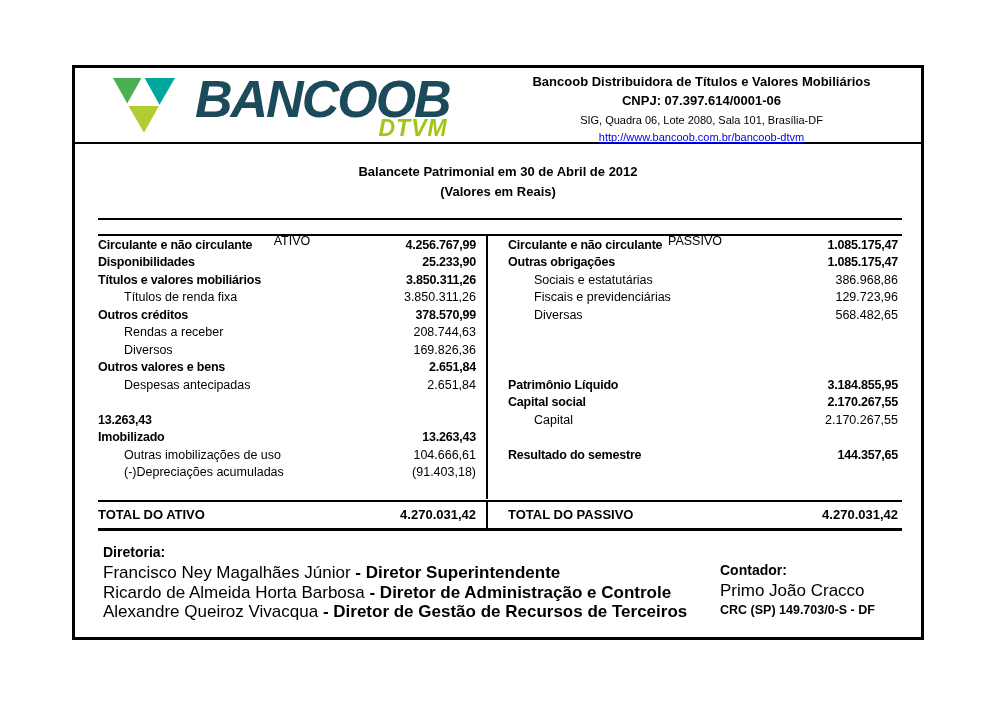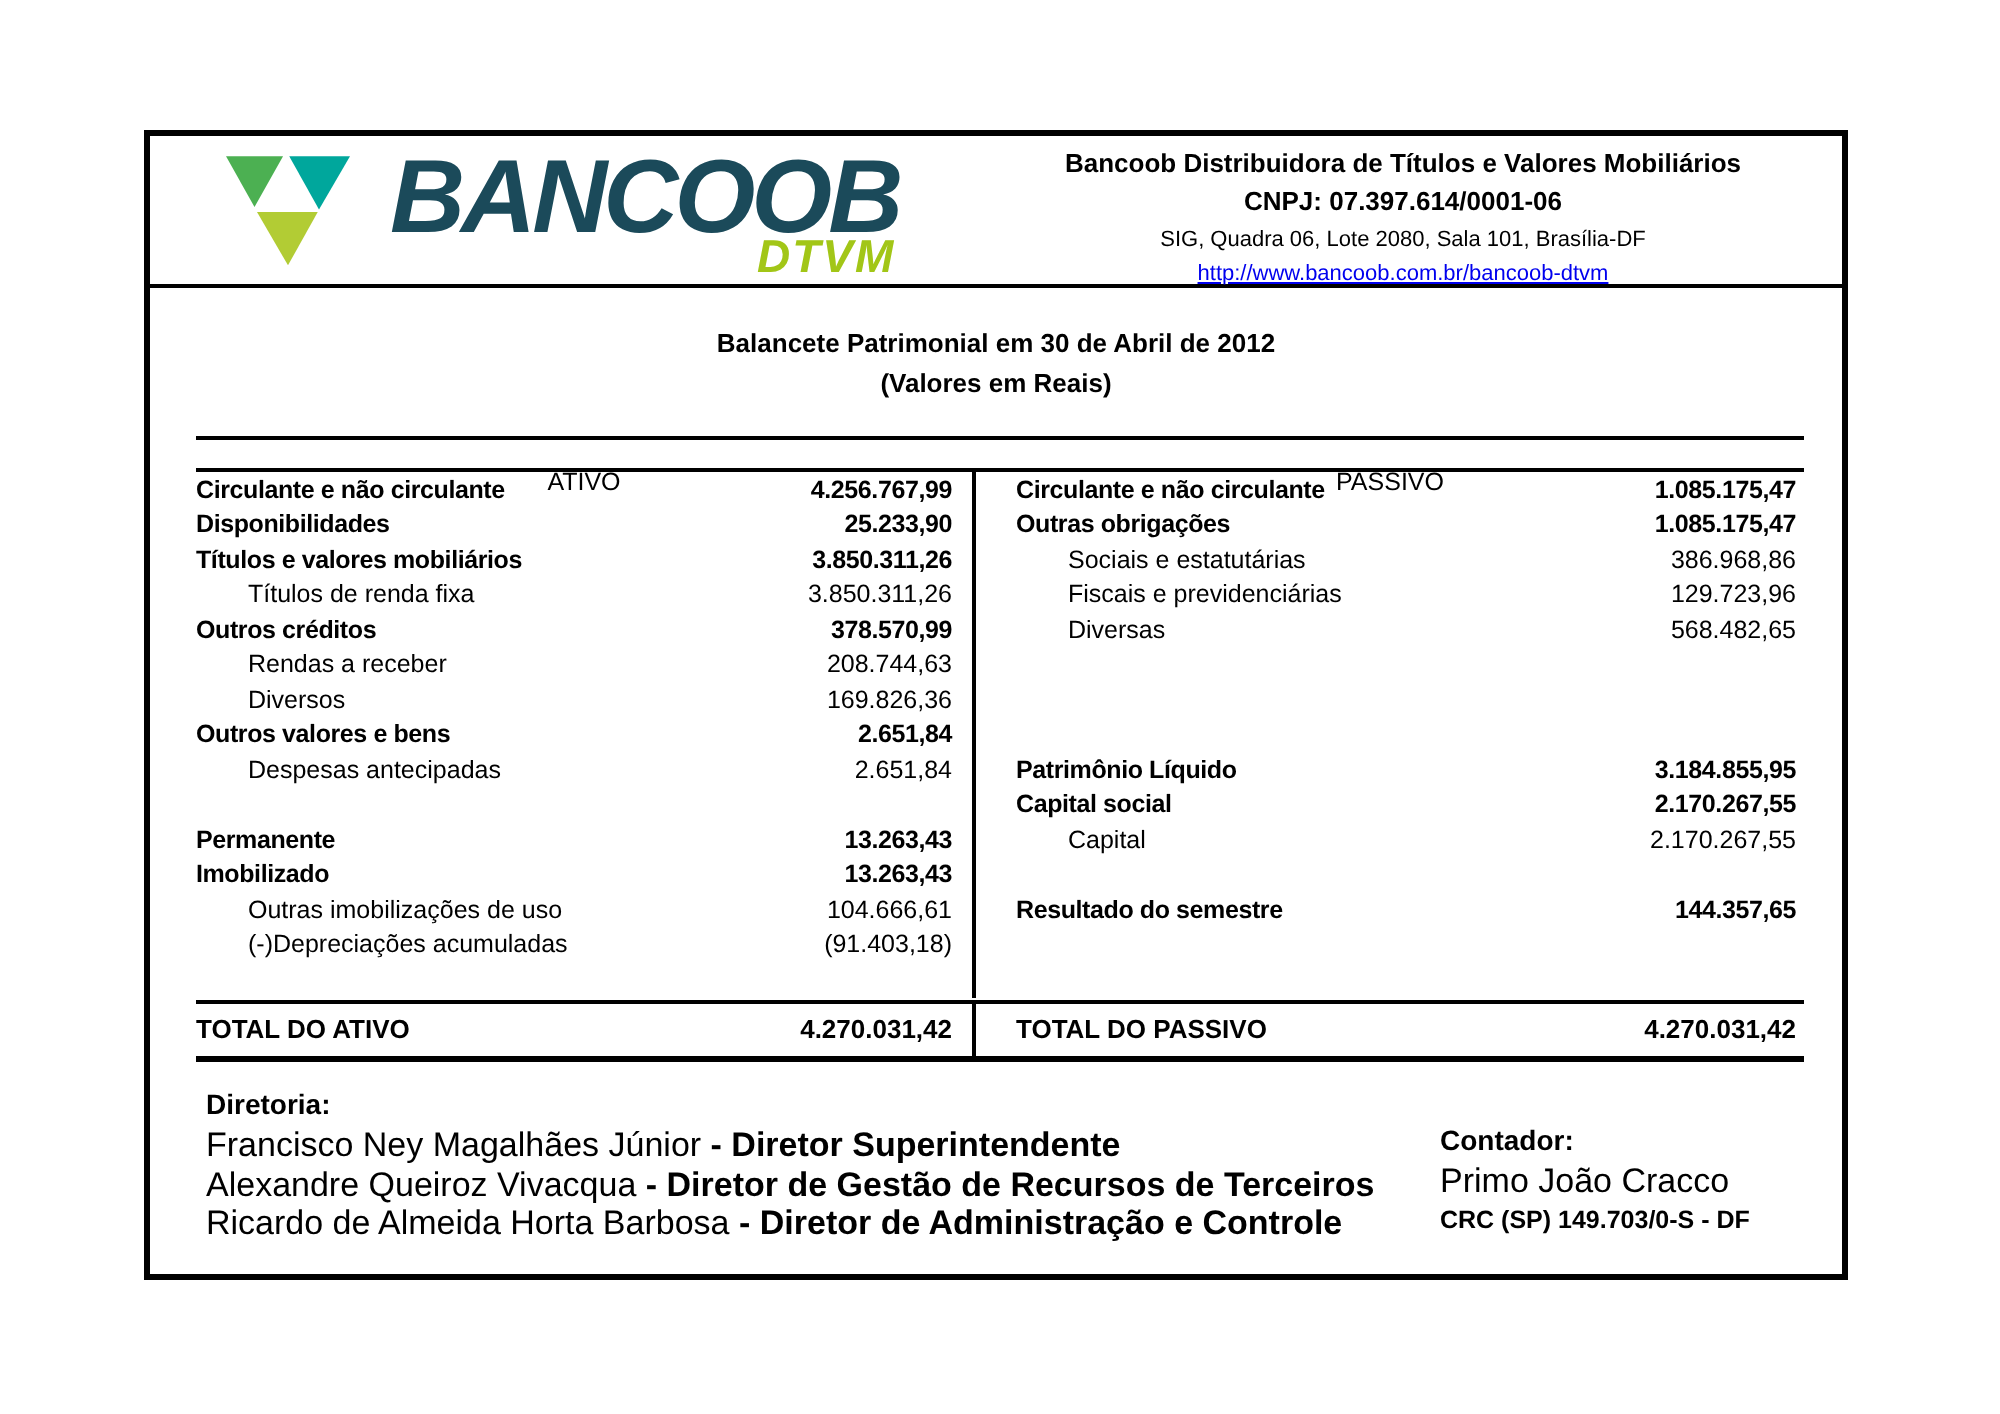--- a/index.html
+++ b/index.html
@@ -206,21 +206,20 @@
             <span class="cell-label"></span>
             <span class="cell-value"></span>
           </div>
           <div class="c-p">
             <span class="cell-label b">Capital social</span>
             <span class="cell-value b">2.170.267,55</span>
           </div>
         </div>
         <div class="brow">
           <div class="c-a">
-            <span class="cell-label b">Permanente</span>
             <span class="cell-value b">13.263,43</span>
           </div>
           <div class="c-p">
             <span class="cell-label ind">Capital</span>
             <span class="cell-value">2.170.267,55</span>
           </div>
         </div>
         <div class="brow">
           <div class="c-a">
             <span class="cell-label b">Imobilizado</span>
@@ -267,22 +266,22 @@
         <span class="cell-label">TOTAL DO PASSIVO</span>
         <span class="cell-value">4.270.031,42</span>
       </div>
     </div>
   </div>
 
   <div class="footer-left">
     <div class="footer-title">Diretoria:</div>
     <div>
         <div class="director-line"><span>Francisco Ney Magalhães Júnior </span><span class="director-role">- Diretor Superintendente</span></div>
+        <div class="director-line"><span>Ricardo de Almeida Horta Barbosa </span><span class="director-role">- Diretor de Administração e Controle</span></div>
         <div class="director-line"><span>Alexandre Queiroz Vivacqua </span><span class="director-role">- Diretor de Gestão de Recursos de Terceiros</span></div>
-        <div class="director-line"><span>Ricardo de Almeida Horta Barbosa </span><span class="director-role">- Diretor de Administração e Controle</span></div>
       </div>
   </div>
   <div class="footer-right">
     <div class="footer-title">Contador:</div>
     <div class="contador-name">Primo João Cracco</div>
     <div class="contador-crc">CRC (SP) 149.703/0-S - DF</div>
   </div>
 
 </div>
 

